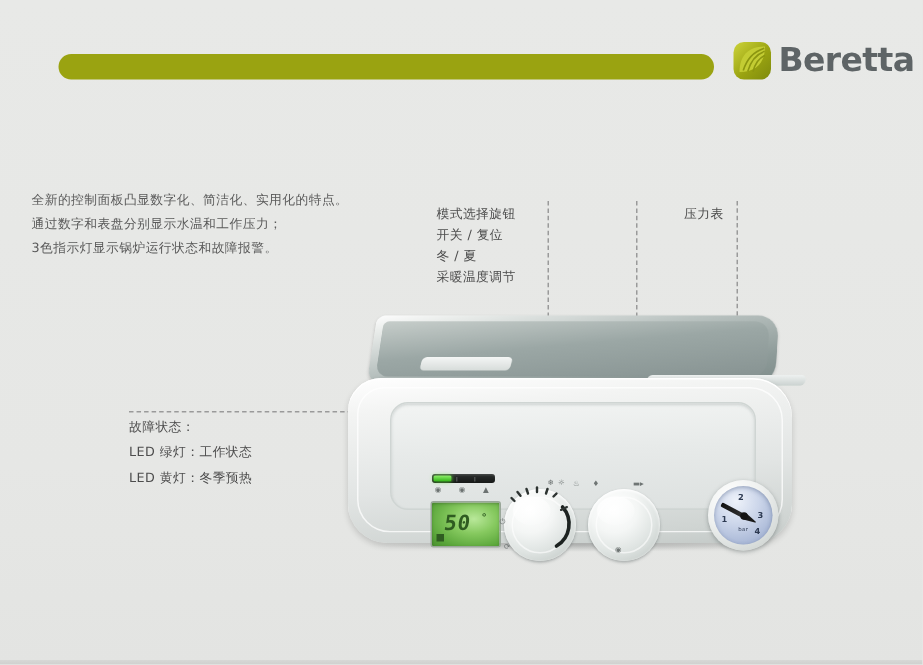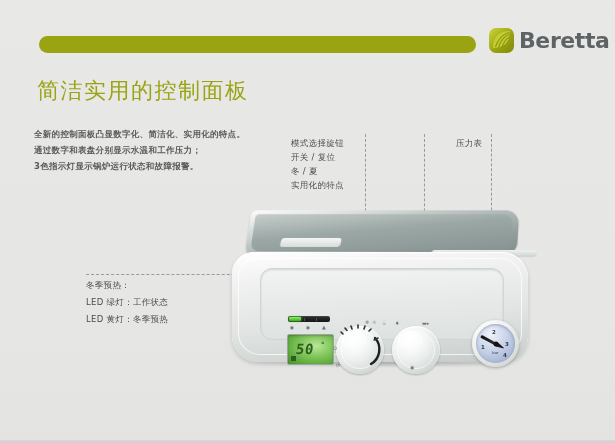--- a/index.html
+++ b/index.html
@@ -23,21 +23,21 @@
     position:relative;overflow:hidden;flex:none;}
   .logo-mark svg{position:absolute;left:0;top:0;}
   .logo-text{font-family:"DejaVu Sans","Liberation Sans",sans-serif;
     font-size:22px;font-weight:bold;color:#5e6466;letter-spacing:-0.4px;
     line-height:25px;}
 
   .title{position:absolute;left:37px;top:76px;font-size:22px;color:#9aa311;
     letter-spacing:1.5px;font-weight:normal;line-height:30px;}
 
   
-  .copy{position:absolute;left:34px;top:128px;width:250px;font-weight:bold;}
+  .copy{position:absolute;left:21px;top:128px;width:250px;}
   .copy p{margin:0 0 3px 0;font-size:8.5px;color:#5a5a5a;line-height:13px;
     letter-spacing:.3px;}
 
   
   .ann{position:absolute;font-size:8.5px;color:#4d4d4d;line-height:14px;
     letter-spacing:.3px;}
   .ann div{white-space:nowrap;}
   .ann-mode{left:291px;top:136px;}
   .ann-dhw{left:396px;top:136px;}
   .ann-gauge{left:456px;top:136px;}
@@ -154,46 +154,45 @@
       <svg width="25" height="25" viewBox="0 0 25 25">
         <path d="M4 20 C4 9 10 3 21 3 C21 14 15 20 4 20 Z" fill="#c3cc33"></path>
         <path d="M6.5 19 C9 11 13 6.5 20.5 4.2" stroke="#8c9610" stroke-width="1.1" fill="none"></path>
         <path d="M9.5 19.6 C11.5 12.5 15 8.2 20.8 6.2" stroke="#8c9610" stroke-width="1.1" fill="none"></path>
         <path d="M13 19.8 C14.5 14 17.2 10.5 21 9" stroke="#8c9610" stroke-width="1.1" fill="none"></path>
       </svg>
     </span>
     <span class="logo-text">Beretta</span>
   </div>
 
-  <div class="title">简洁实用的控制面板</div>
 
   <div class="copy">
     <p>全新的控制面板凸显数字化、简洁化、实用化的特点。</p>
     <p>通过数字和表盘分别显示水温和工作压力；</p>
     <p>3色指示灯显示锅炉运行状态和故障报警。</p>
   </div>
 
   <div class="ann ann-mode">
     <div>模式选择旋钮</div>
     <div>开关 / 复位</div>
     <div>冬 / 夏</div>
-    <div>实用化的特点</div>
+    <div>采暖温度调节</div>
   </div>
 
 
   <div class="ann ann-gauge">
     <div>压力表</div>
   </div>
 
   <div class="vline" style="left:365px;top:134px;height:112px;"></div>
   <div class="vline" style="left:424px;top:134px;height:112px;"></div>
   <div class="vline" style="left:491px;top:134px;height:96px;"></div>
 
   <div class="ann-led">
-    <div>冬季预热：</div>
+    <div>故障状态：</div>
     <div>LED 绿灯：工作状态</div>
     <div>LED 黄灯：冬季预热</div>
   </div>
   <div class="hline" style="left:86px;top:274px;width:194px;"></div>
 
   <div class="boiler">
 
     <div class="lid">
       <div class="lid-in"></div>
       <div class="lid-hl"></div>

